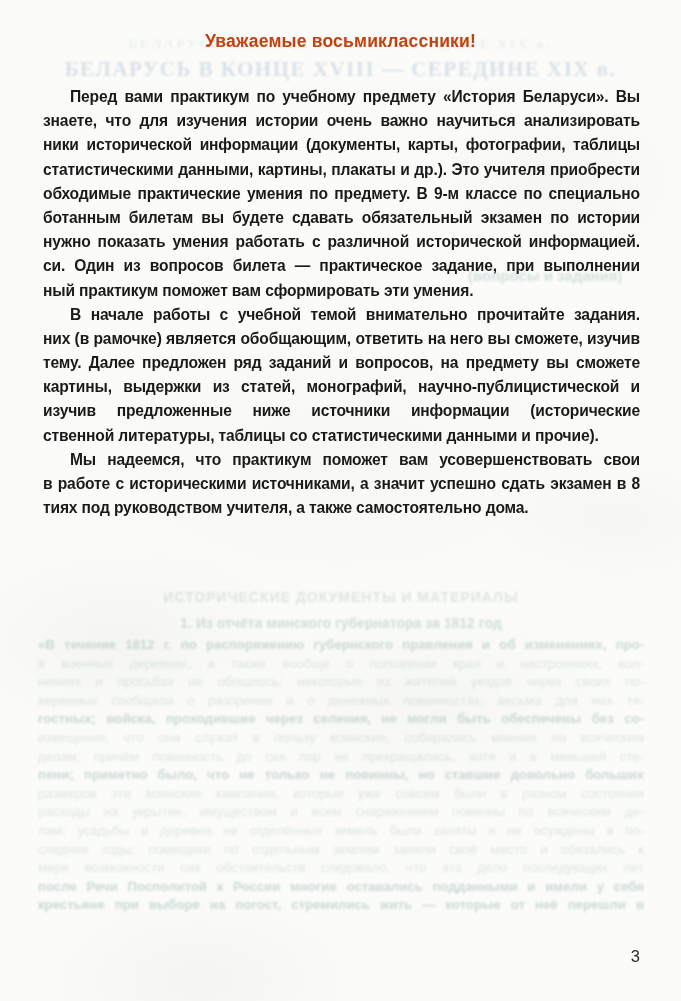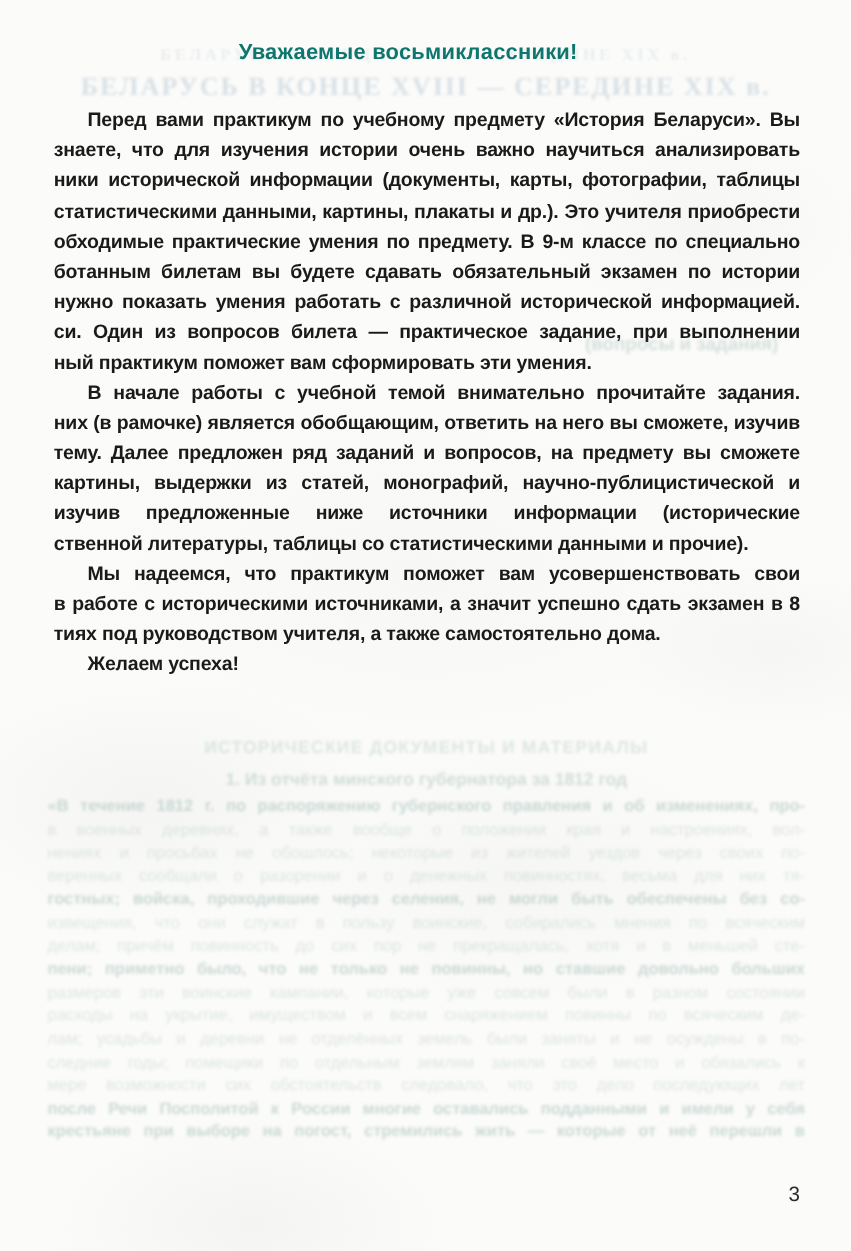--- a/index.html
+++ b/index.html
@@ -12,22 +12,22 @@
     position:absolute;inset:0;pointer-events:none;
     background-image:
       radial-gradient(260px 140px at 120px 640px, rgba(120,135,128,0.05), transparent 70%),
       radial-gradient(300px 160px at 420px 700px, rgba(120,135,128,0.04), transparent 70%),
       radial-gradient(200px 120px at 560px 180px, rgba(120,130,140,0.04), transparent 70%),
       radial-gradient(240px 130px at 200px 980px, rgba(120,135,128,0.05), transparent 70%),
       radial-gradient(180px 100px at 620px 520px, rgba(120,135,128,0.04), transparent 70%),
       radial-gradient(400px 200px at 340px 460px, rgba(125,135,128,0.03), transparent 75%);
   }
   .heading{
-    position:absolute;top:31px;left:28px;width:597px;margin:0;
-    text-align:center;font-size:17.5px;font-weight:700;color:#0f766e;letter-spacing:0.2px;
+    position:absolute;top:31px;left:42px;width:597px;margin:0;
+    text-align:center;font-size:17.5px;font-weight:700;color:#c2410c;letter-spacing:0.2px;
   }
   .body-text{
     position:absolute;top:85px;left:43px;width:597px;color:#1a1a1a;
     font-size:15.6px;letter-spacing:-0.15px;
   }
   .line{
     line-height:24.2px;height:24.2px;overflow:hidden;
     text-align:justify;text-align-last:justify;font-weight:bold;-moz-text-align-last:justify;
   }
   .line.first{text-indent:27px;}
@@ -88,21 +88,20 @@
       <div class="line last">ный практикум поможет вам сформировать эти умения.</div>
       <div class="line first">В начале работы с учебной темой внимательно прочитайте задания. Одно из</div>
       <div class="line">них (в рамочке) является обобщающим, ответить на него вы сможете, изучив всю</div>
       <div class="line">тему. Далее предложен ряд заданий и вопросов, на предмету вы сможете ответить,</div>
       <div class="line">картины, выдержки из статей, монографий, научно-публицистической и художе-</div>
       <div class="line">изучив предложенные ниже источники информации (исторические документы,</div>
       <div class="line last">ственной литературы, таблицы со статистическими данными и прочие).</div>
       <div class="line first">Мы надеемся, что практикум поможет вам усовершенствовать свои умения</div>
       <div class="line">в работе с историческими источниками, а значит успешно сдать экзамен в 8 клас-</div>
       <div class="line last">тиях под руководством учителя, а также самостоятельно дома.</div>
-      <div class="line first last">Желаем успеха!</div>
     </div>
 
   <div class="bleed-mid">(вопросы и задания)</div>
 
   <div id="bleed-lower" class="bleed-lower">
       <div class="bline c1">ИСТОРИЧЕСКИЕ ДОКУМЕНТЫ И МАТЕРИАЛЫ</div>
       <div class="bline c2">1. Из отчёта минского губернатора за 1812 год</div>
       <div class="bline jb">«В течение 1812 г. по распоряжению губернского правления и об изменениях, про-</div>
       <div class="bline j">в военных деревнях, а также вообще о положении края и настроениях, вол-</div>
       <div class="bline j">нениях и просьбах не обошлось; некоторые из жителей уездов через своих по-</div>

